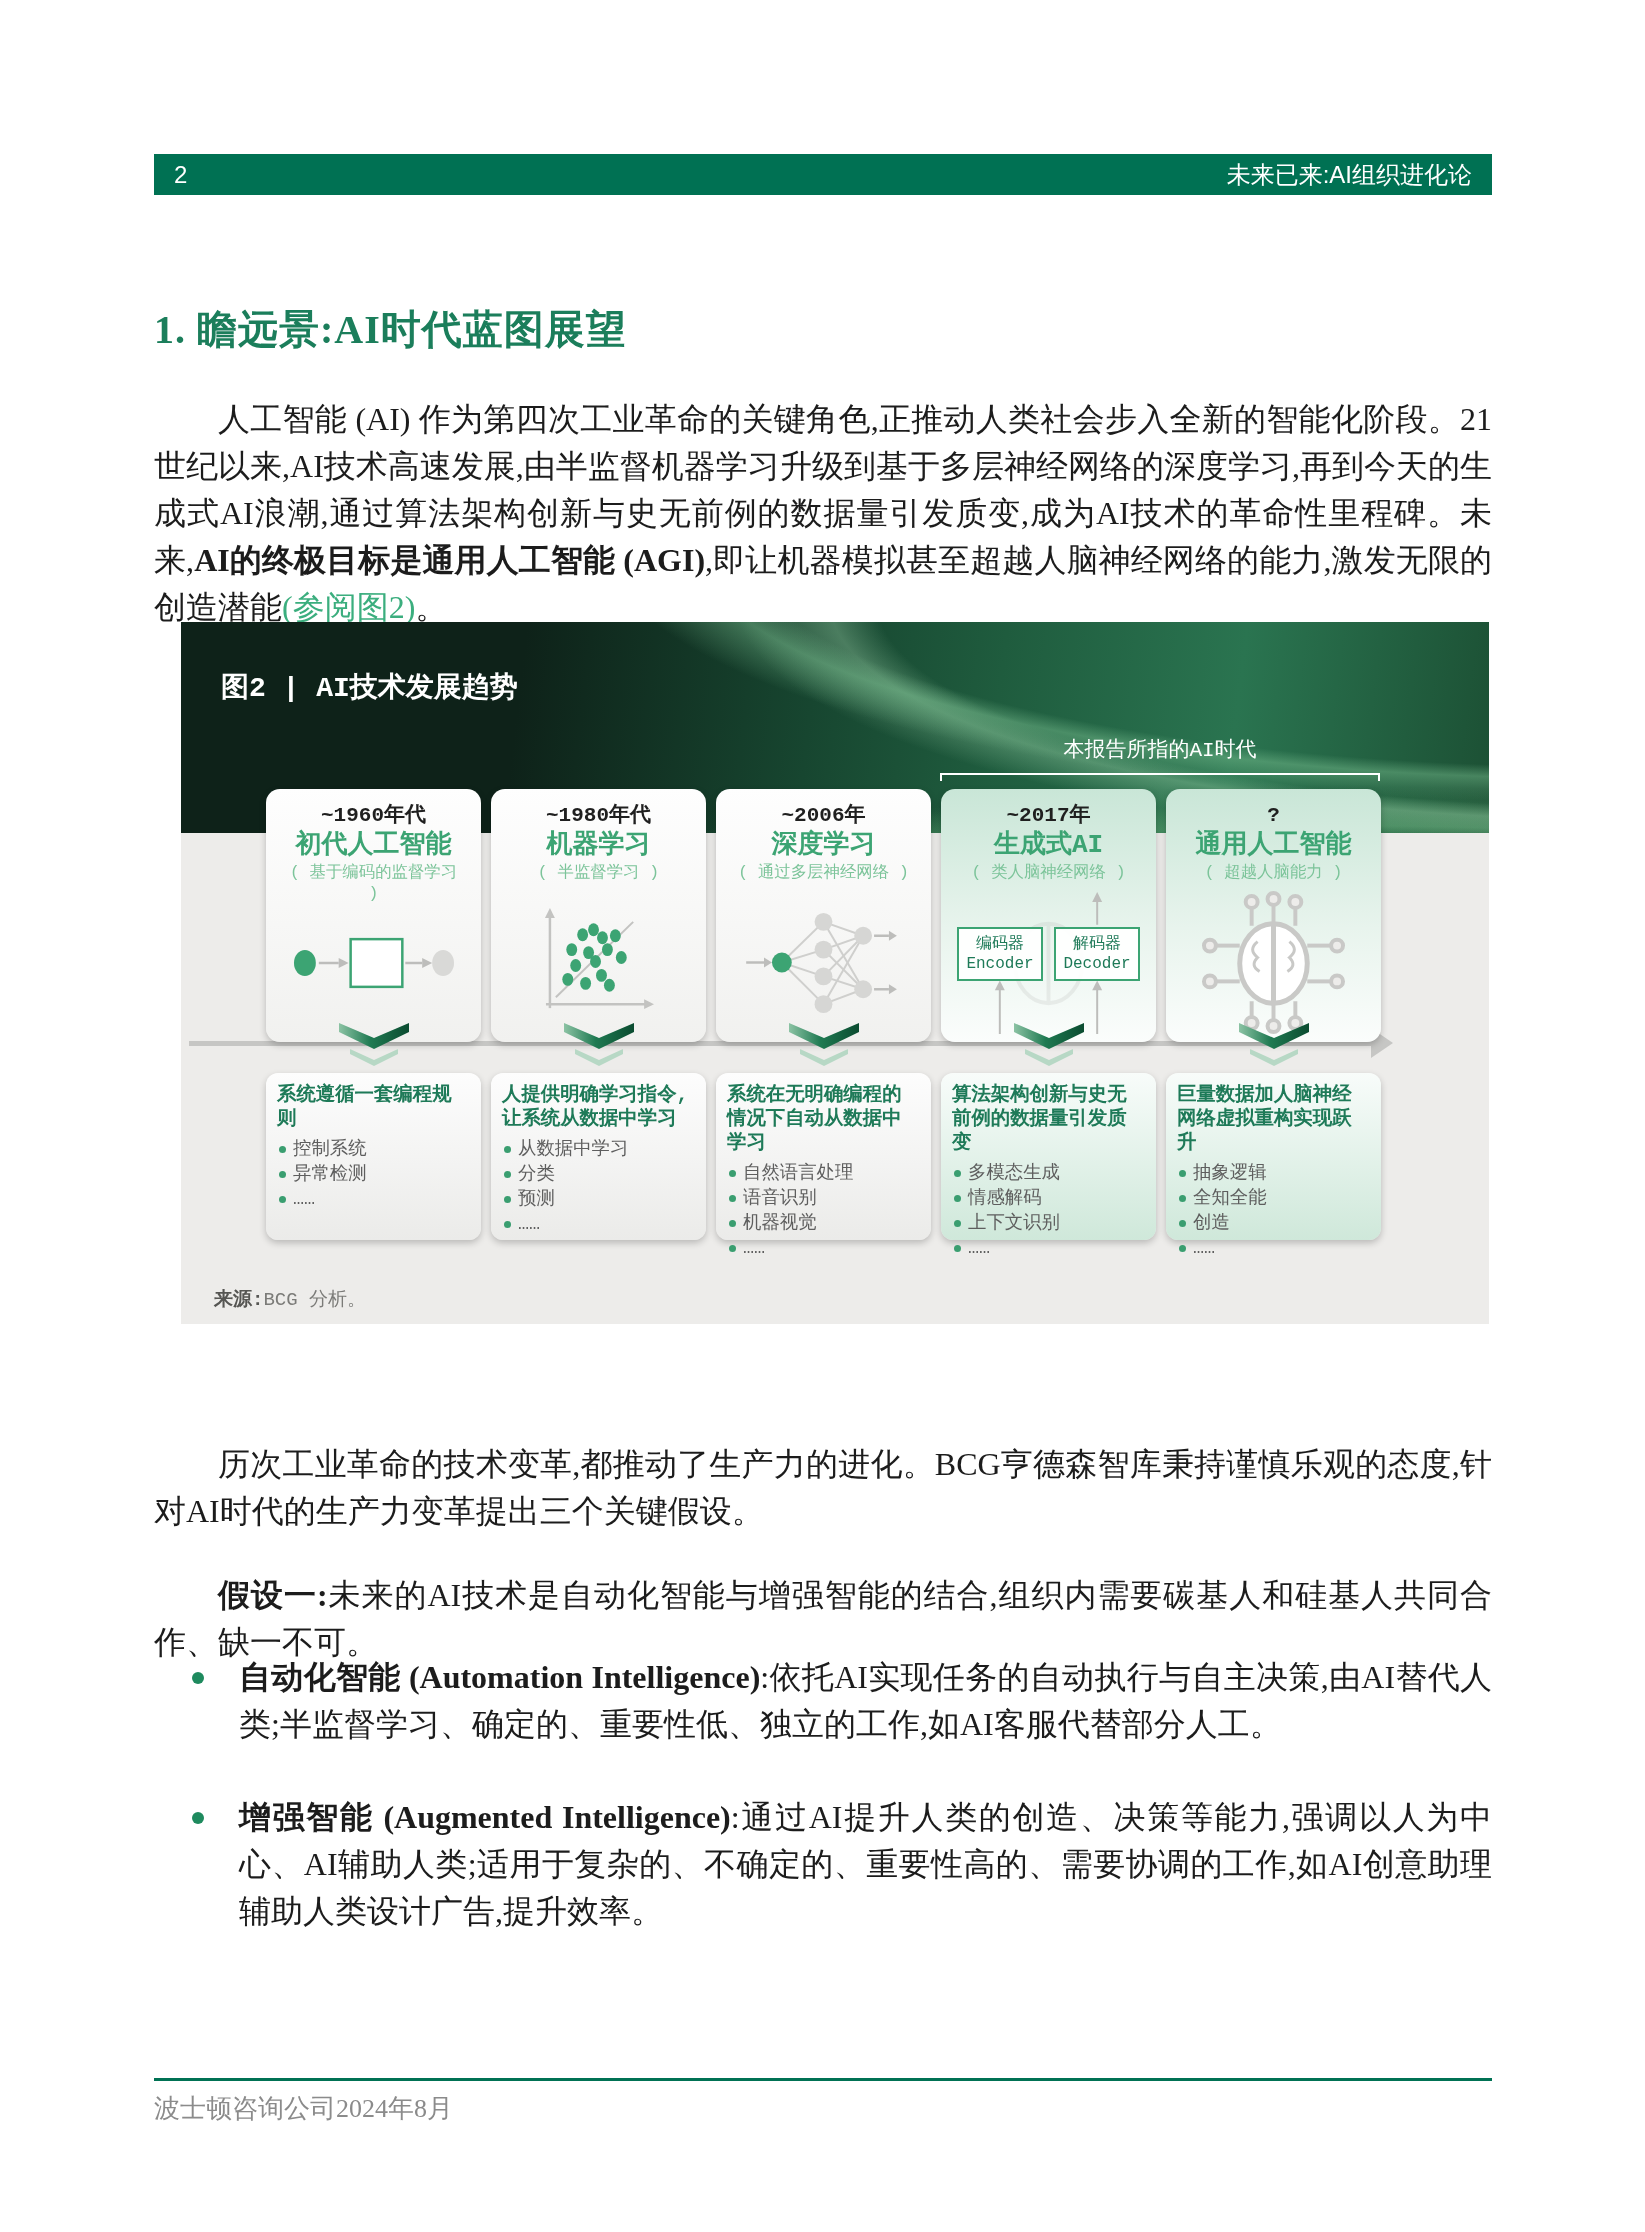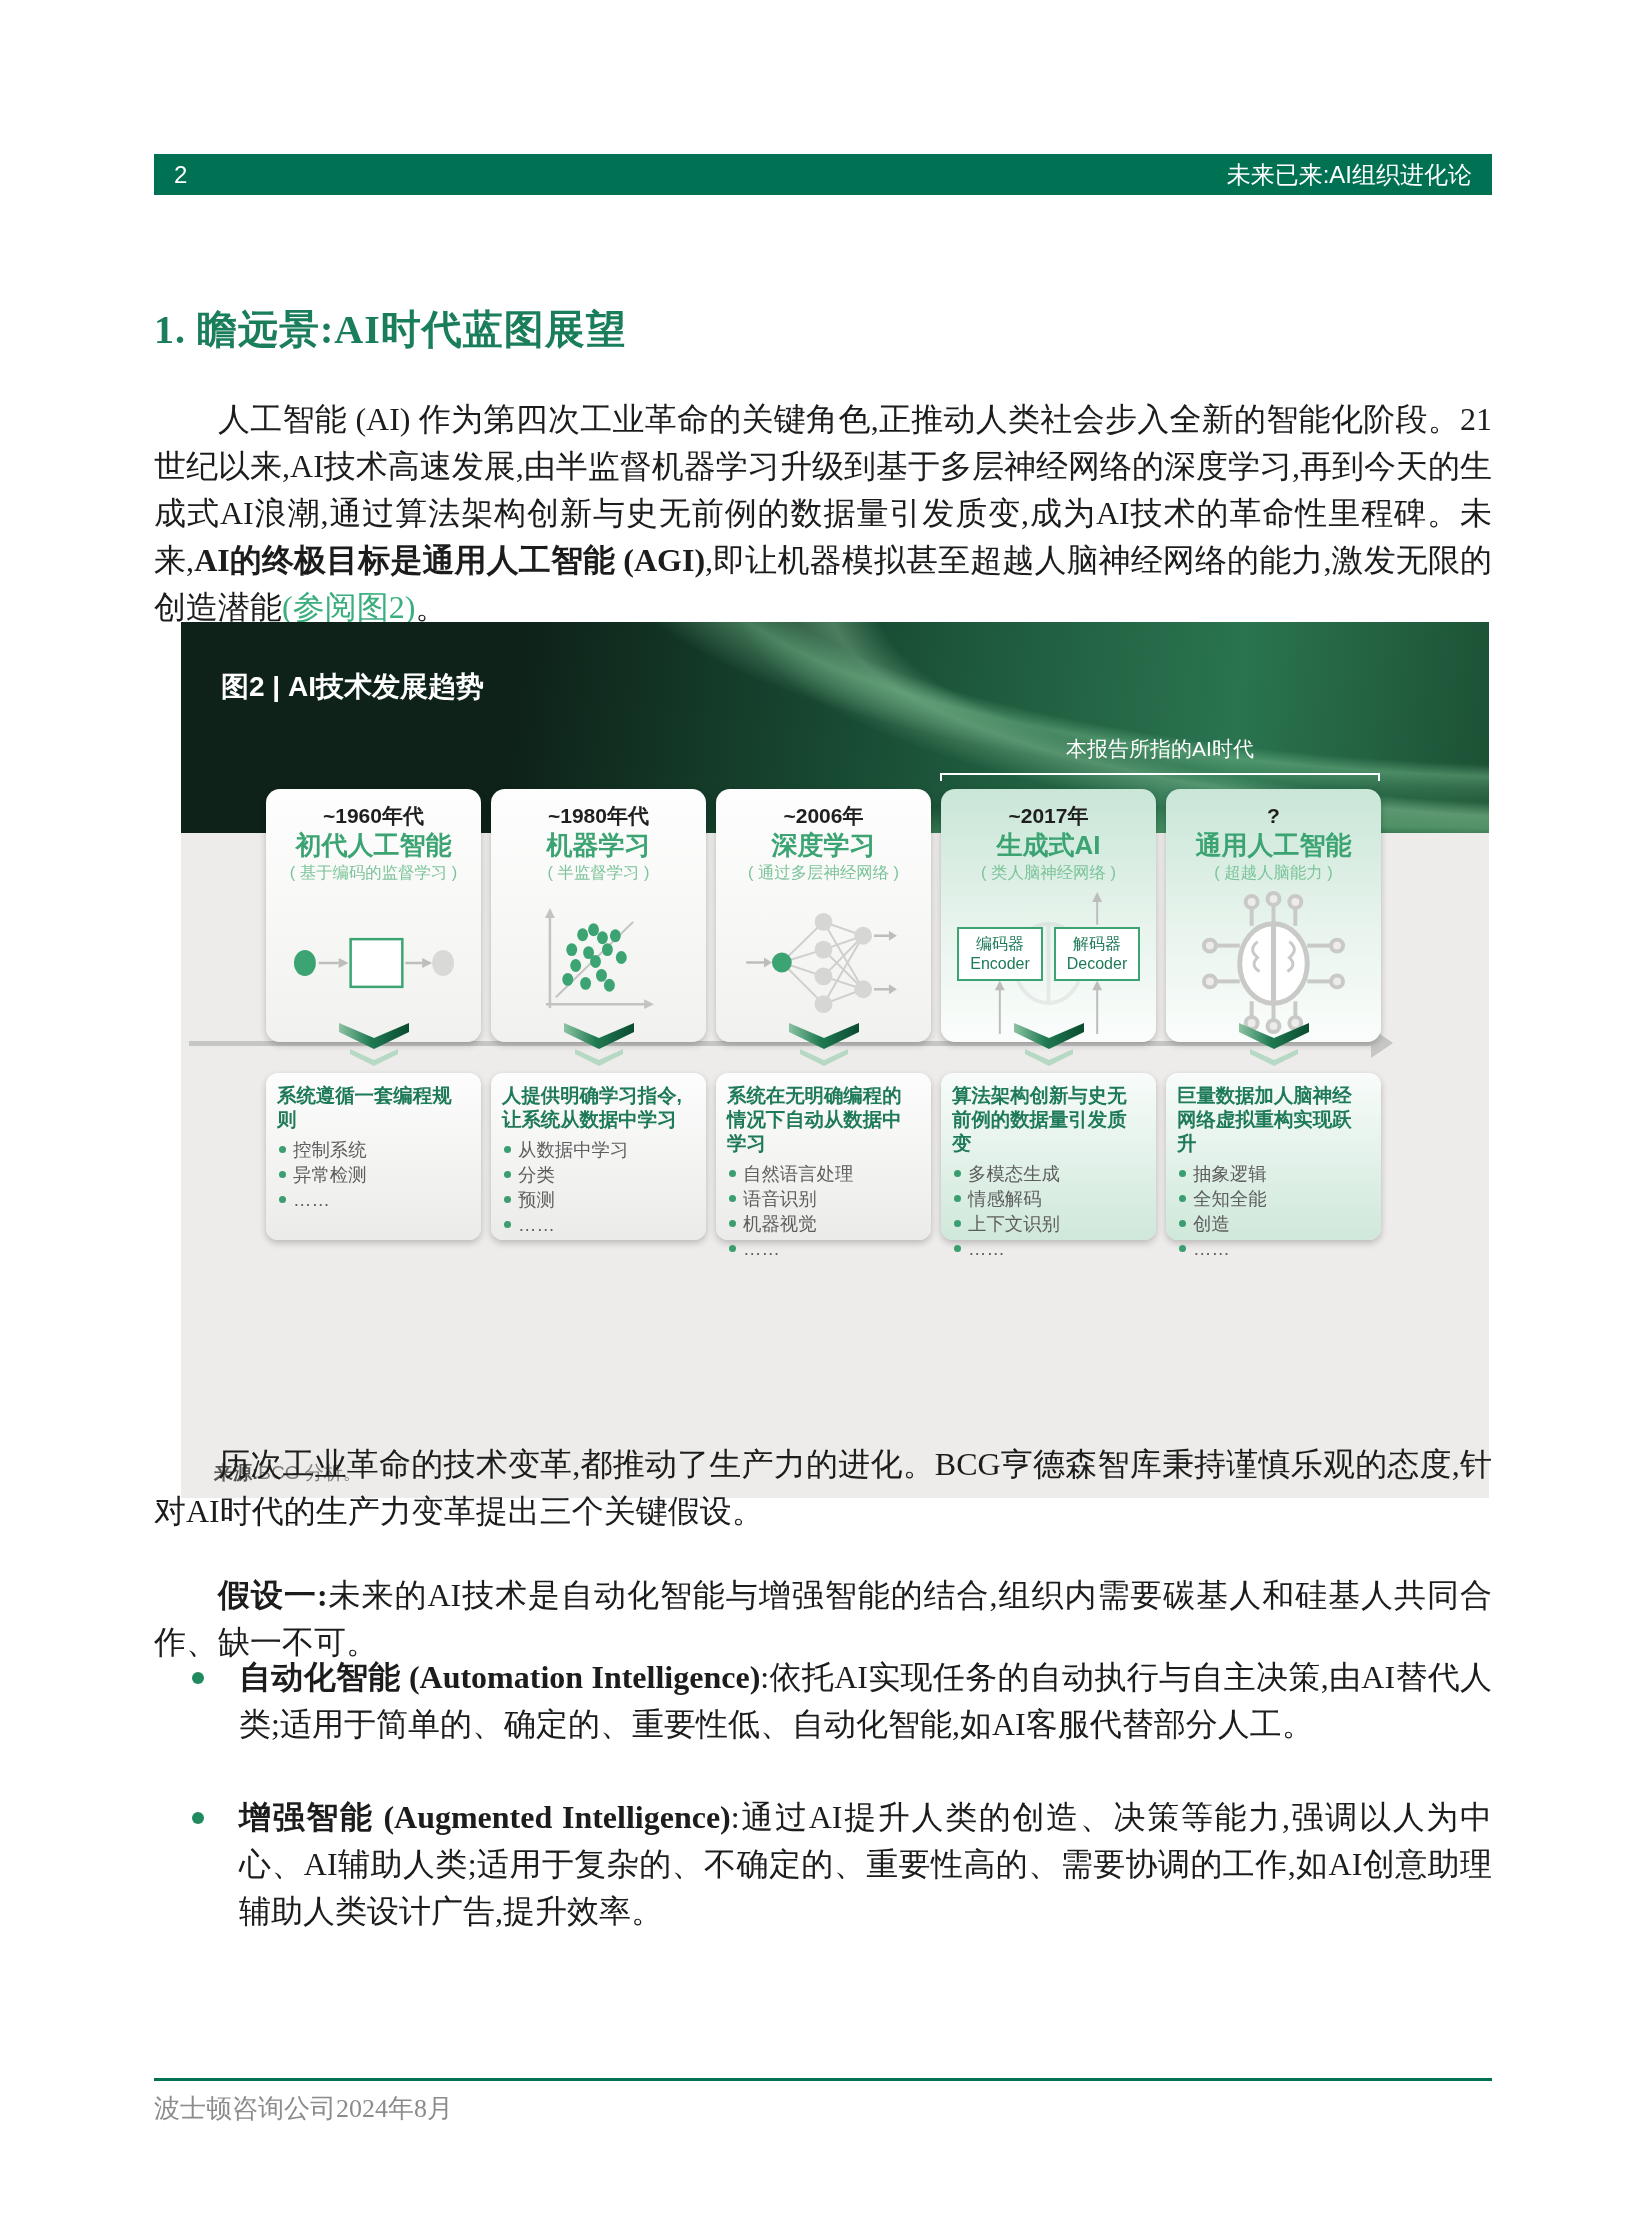--- a/index.html
+++ b/index.html
@@ -22,22 +22,22 @@
   #p3{top:1540px;}
   .link{color:#3bae7e;}
   strong{font-weight:bold;}
 
   
   .blist{position:absolute;left:154px;top:1654px;width:1338px;list-style:none;margin:0;padding:0;}
   .blist li{position:relative;margin:0 0 46px 38px;padding-left:47px;font-size:32px;line-height:47px;text-align:justify;}
   .blist li::before{content:'';position:absolute;left:0;top:18px;width:12px;height:12px;border-radius:50%;background:#1e8a5e;}
 
   
-  .figure{position:absolute;left:181px;top:622px;width:1308px;height:876px;background:#edecea;
-          font-family:Liberation Sans, sans-serif;}
+  .figure{position:absolute;left:181px;top:622px;width:1308px;height:702px;background:#edecea;
+          font-family:Liberation Mono, monospace;}
   .fig-banner{position:absolute;top:0;left:0;width:100%;height:211px;overflow:hidden;
       background-color:#0c2a1d;
       background-image:
         radial-gradient(115% 190% at 108% -40%, rgba(124,194,146,0) 57%, rgba(124,194,146,.45) 60%, rgba(124,194,146,0) 66%),
         radial-gradient(120% 200% at 112% -10%, rgba(158,211,170,0) 49%, rgba(158,211,170,.38) 52%, rgba(158,211,170,0) 58%),
         radial-gradient(140% 230% at 90% 230%, rgba(94,168,116,0) 55%, rgba(94,168,116,.5) 58%, rgba(94,168,116,0) 66%),
         radial-gradient(150% 240% at 78% 260%, rgba(56,126,84,0) 59%, rgba(56,126,84,.55) 64%, rgba(56,126,84,0) 72%),
         radial-gradient(90% 150% at 55% 190%, rgba(40,96,64,.65), rgba(40,96,64,0) 70%),
         linear-gradient(97deg,#0e2219 0%,#0e2219 26%,#174630 48%,#1f5c3e 62%,#2a7450 80%,#1c5034 100%);}
   .fig-title{position:absolute;top:46px;left:40px;font-size:28px;font-weight:bold;color:#ffffff;z-index:5;}
@@ -362,21 +362,21 @@
     </div>
 
     <div class="source"><b>来源:</b><span>BCG 分析。</span></div>
   </figure>
 
   <p class="para" id="p3"><strong>假设一:</strong><span>未来的AI技术是自动化智能与增强智能的结合,组织内需要碳基人和硅基人共同合作、缺一不可。</span></p>
 
   <p class="para" id="p2">历次工业革命的技术变革,都推动了生产力的进化。BCG亨德森智库秉持谨慎乐观的态度,针对AI时代的生产力变革提出三个关键假设。</p>
 
   <ul class="blist">
-    <li><strong>自动化智能 (Automation Intelligence)</strong><span>:依托AI实现任务的自动执行与自主决策,由AI替代人类;适用于简单的、确定的、重要性低、自动化智能,如AI客服代替部分人工。</span></li>
+    <li><strong>自动化智能 (Automation Intelligence)</strong><span>:依托AI实现任务的自动执行与自主决策,由AI替代人类;半监督学习、确定的、重要性低、独立的工作,如AI客服代替部分人工。</span></li>
     <li><strong>增强智能 (Augmented Intelligence)</strong><span>:通过AI提升人类的创造、决策等能力,强调以人为中心、AI辅助人类;适用于复杂的、不确定的、重要性高的、需要协调的工作,如AI创意助理辅助人类设计广告,提升效率。</span></li>
   </ul>
 
   <div class="footer-rule"></div>
   <div class="footer">
     <span>波士顿咨询公司</span>
     <span>2024年8月</span>
   </div>
 
 </div>

